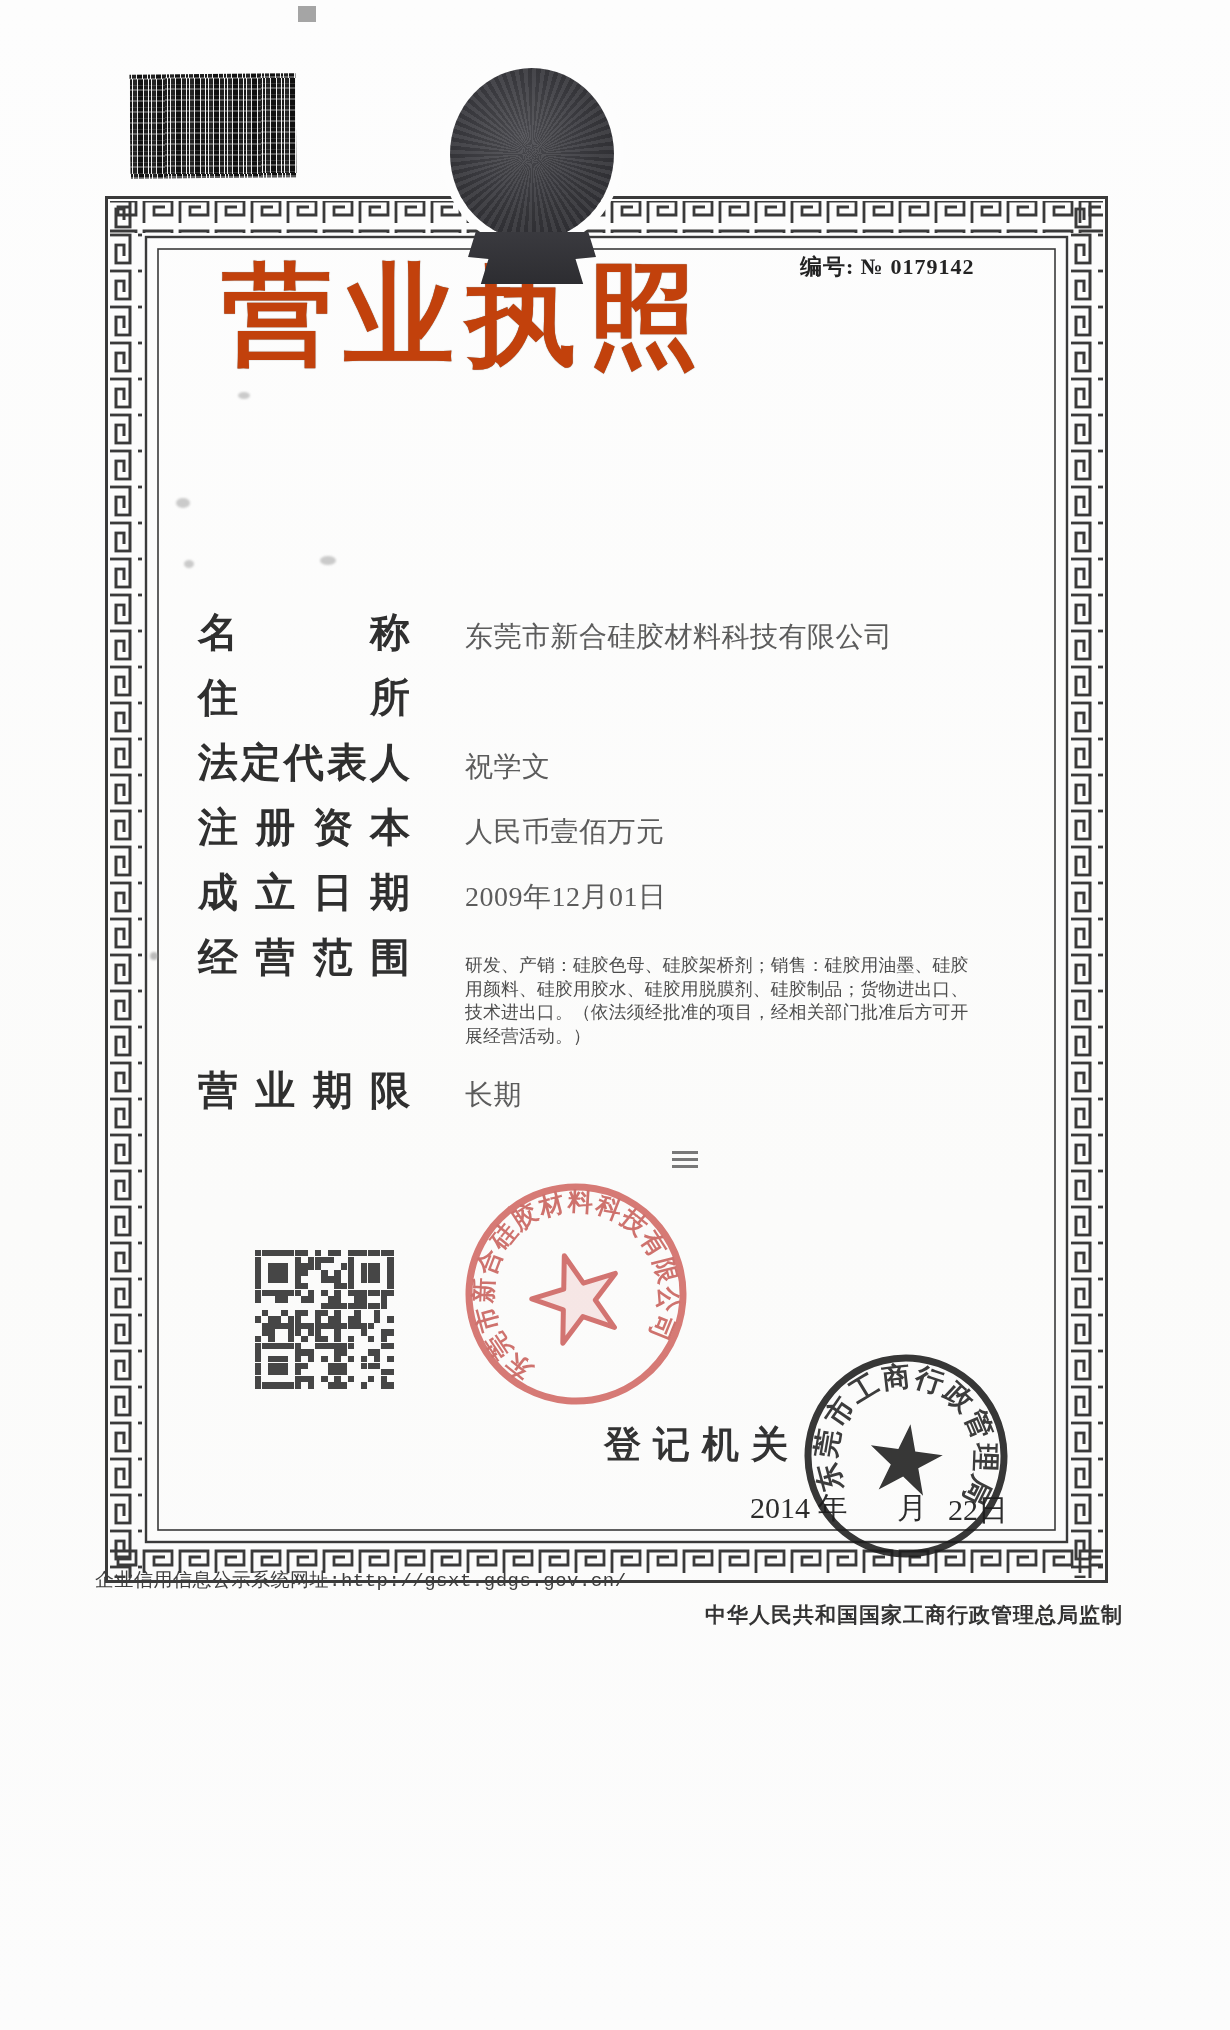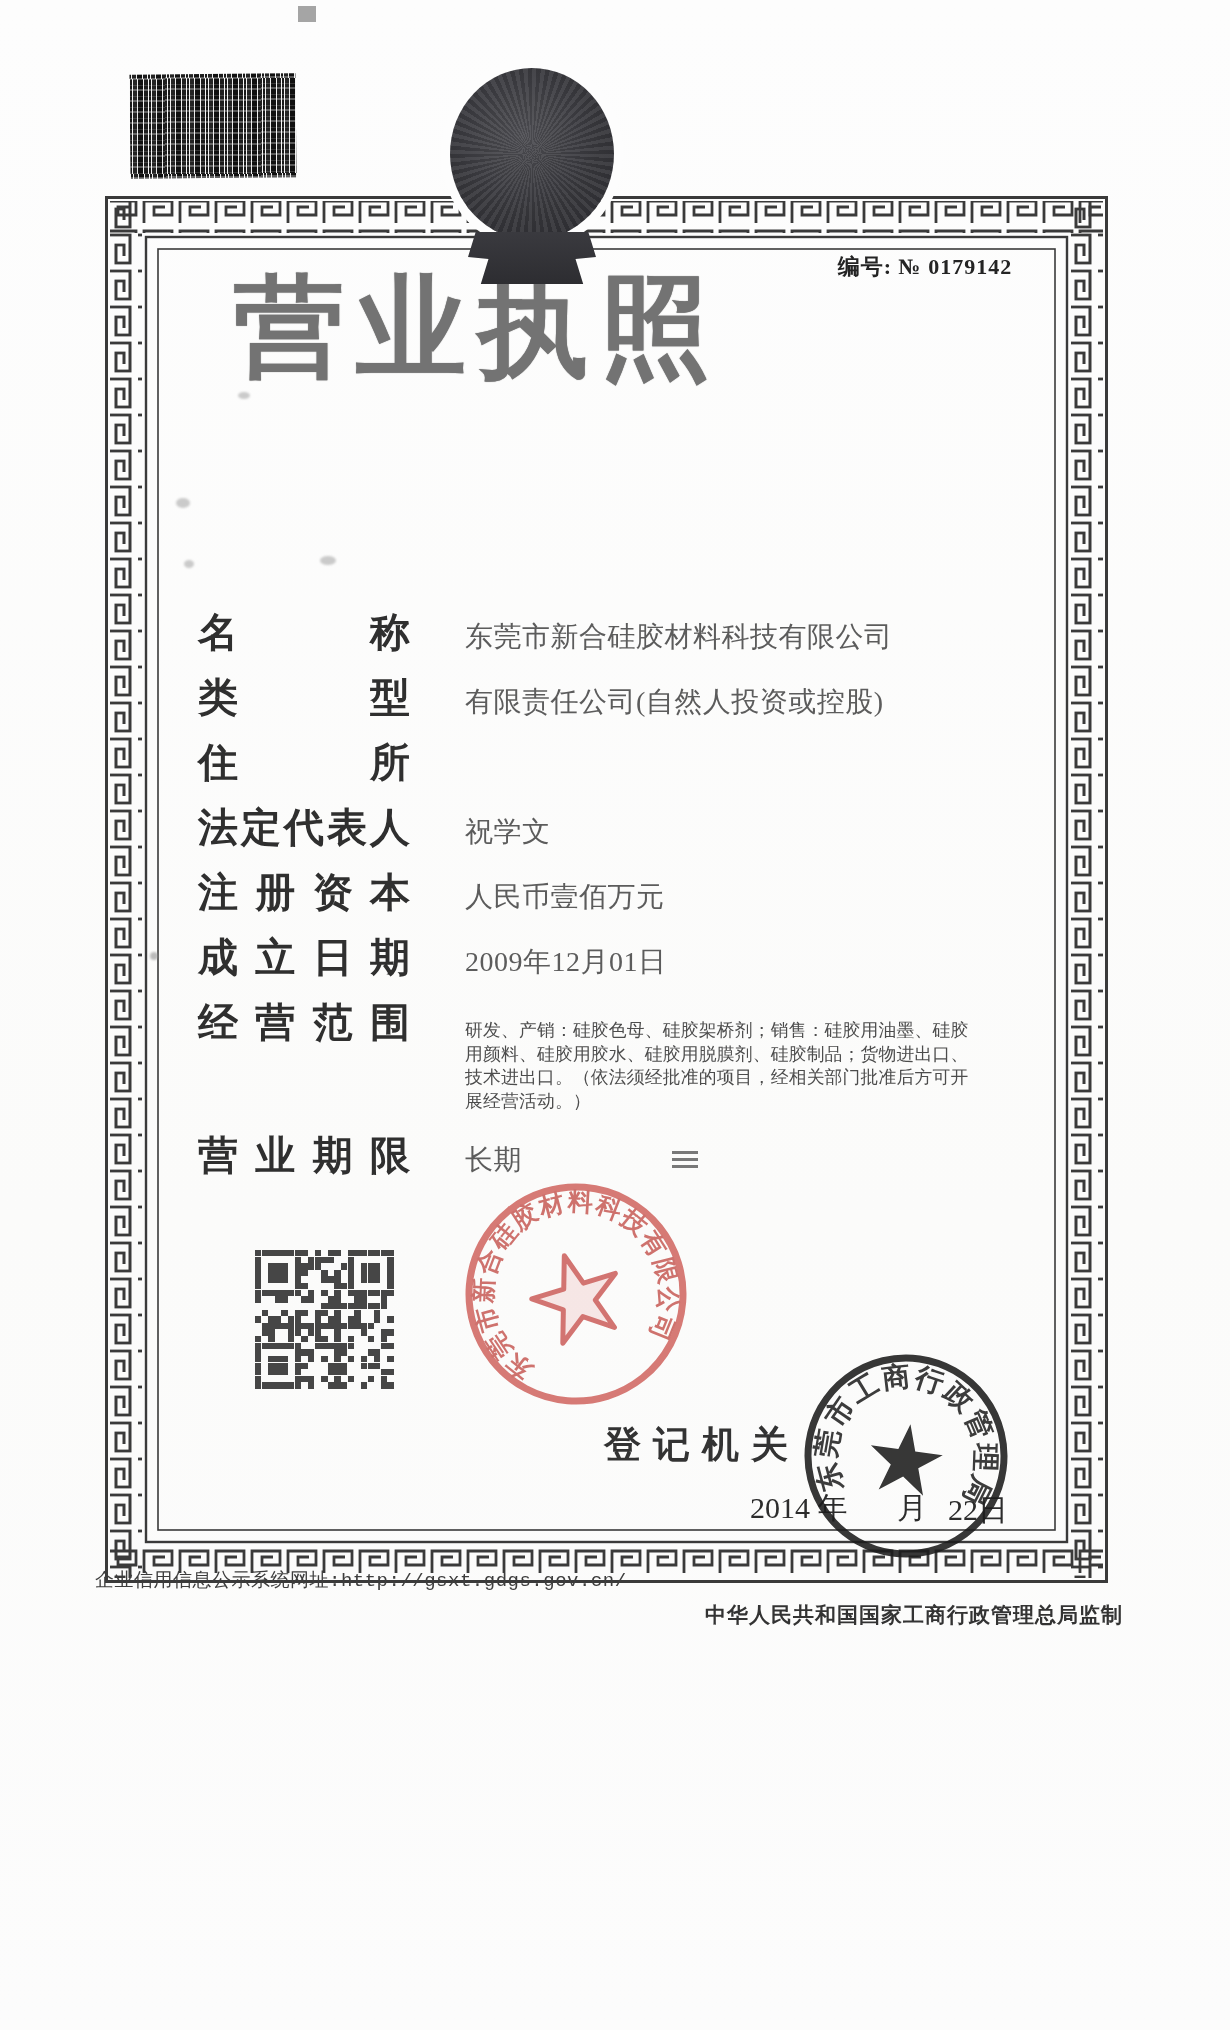--- a/index.html
+++ b/index.html
@@ -33,27 +33,27 @@
     width:128px;height:52px;margin:-8px auto 0;
     background:linear-gradient(#3a3a3f,#2d2d31);
     clip-path:polygon(6% 0,94% 0,100% 48%,84% 52%,90% 100%,10% 100%,16% 52%,0 48%);
   }
 
   
   .frame{position:absolute;left:105px;top:196px;z-index:1;}
 
   
   .serial{
-    position:absolute;left:800px;top:252px;width:250px;text-align:center;z-index:3;
+    position:absolute;left:800px;top:252px;width:250px;text-align:left;z-index:3;
     font-size:22px;letter-spacing:1px;color:#242424;font-weight:600;
   }
   .title{
-    position:absolute;left:222px;top:252px;margin:12px;z-index:3;
+    position:absolute;left:222px;top:252px;margin:0;z-index:3;
     font-size:110px;line-height:1.15;font-weight:800;letter-spacing:12px;
-    color:#737373;font-family:"DejaVu Sans","Liberation Sans",sans-serif;
+    color:#c2410c;font-family:"DejaVu Sans","Liberation Sans",sans-serif;
     text-shadow:0 0 1px rgba(0,0,0,.55);
   }
   .regline{position:absolute;left:604px;top:526px;z-index:3;white-space:nowrap;}
   .regline .reg-label{font-size:31px;font-weight:600;letter-spacing:15px;color:#333;}
   .regline .reg-value{font-size:32px;letter-spacing:1px;margin-left:14px;color:#2e2e2e;}
 
   .fields{position:absolute;left:198px;top:612px;width:875px;z-index:3;}
   .row{display:flex;align-items:baseline;height:43px;margin-bottom:22px;}
   .row.tall{height:auto;}
   .flabel{
@@ -134,24 +134,20 @@
 
   <div class="serial">编号: № 0179142</div>
 
   <h1 class="title">营业执照</h1>
 
 
   <div class="fields">
     <div class="row">
       <div class="flabel">名称</div>
       <div class="fvalue">东莞市新合硅胶材料科技有限公司</div>
-    </div>
-    <div class="row">
-      <div class="flabel">类型</div>
-      <div class="fvalue">有限责任公司(自然人投资或控股)</div>
     </div>
     <div class="row">
       <div class="flabel">住所</div>
     </div>
     <div class="row">
       <div class="flabel">法定代表人</div>
       <div class="fvalue">祝学文</div>
     </div>
     <div class="row">
       <div class="flabel">注册资本</div>

